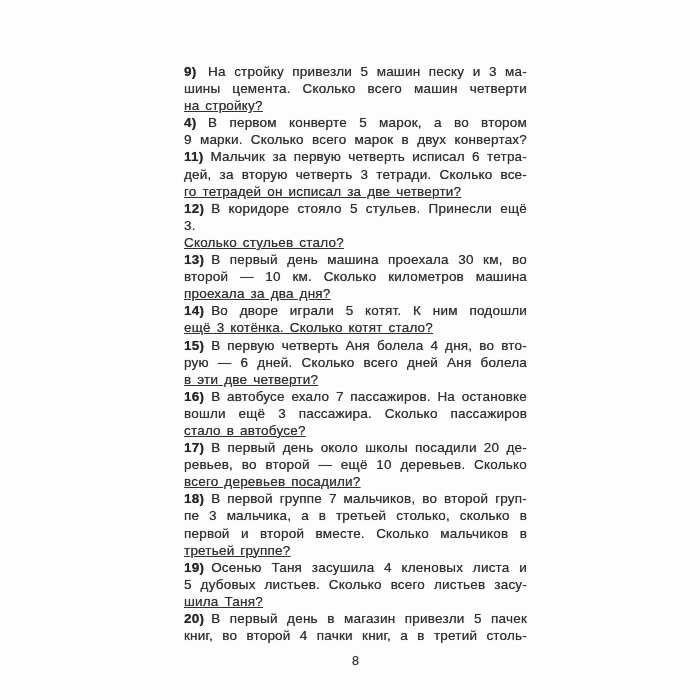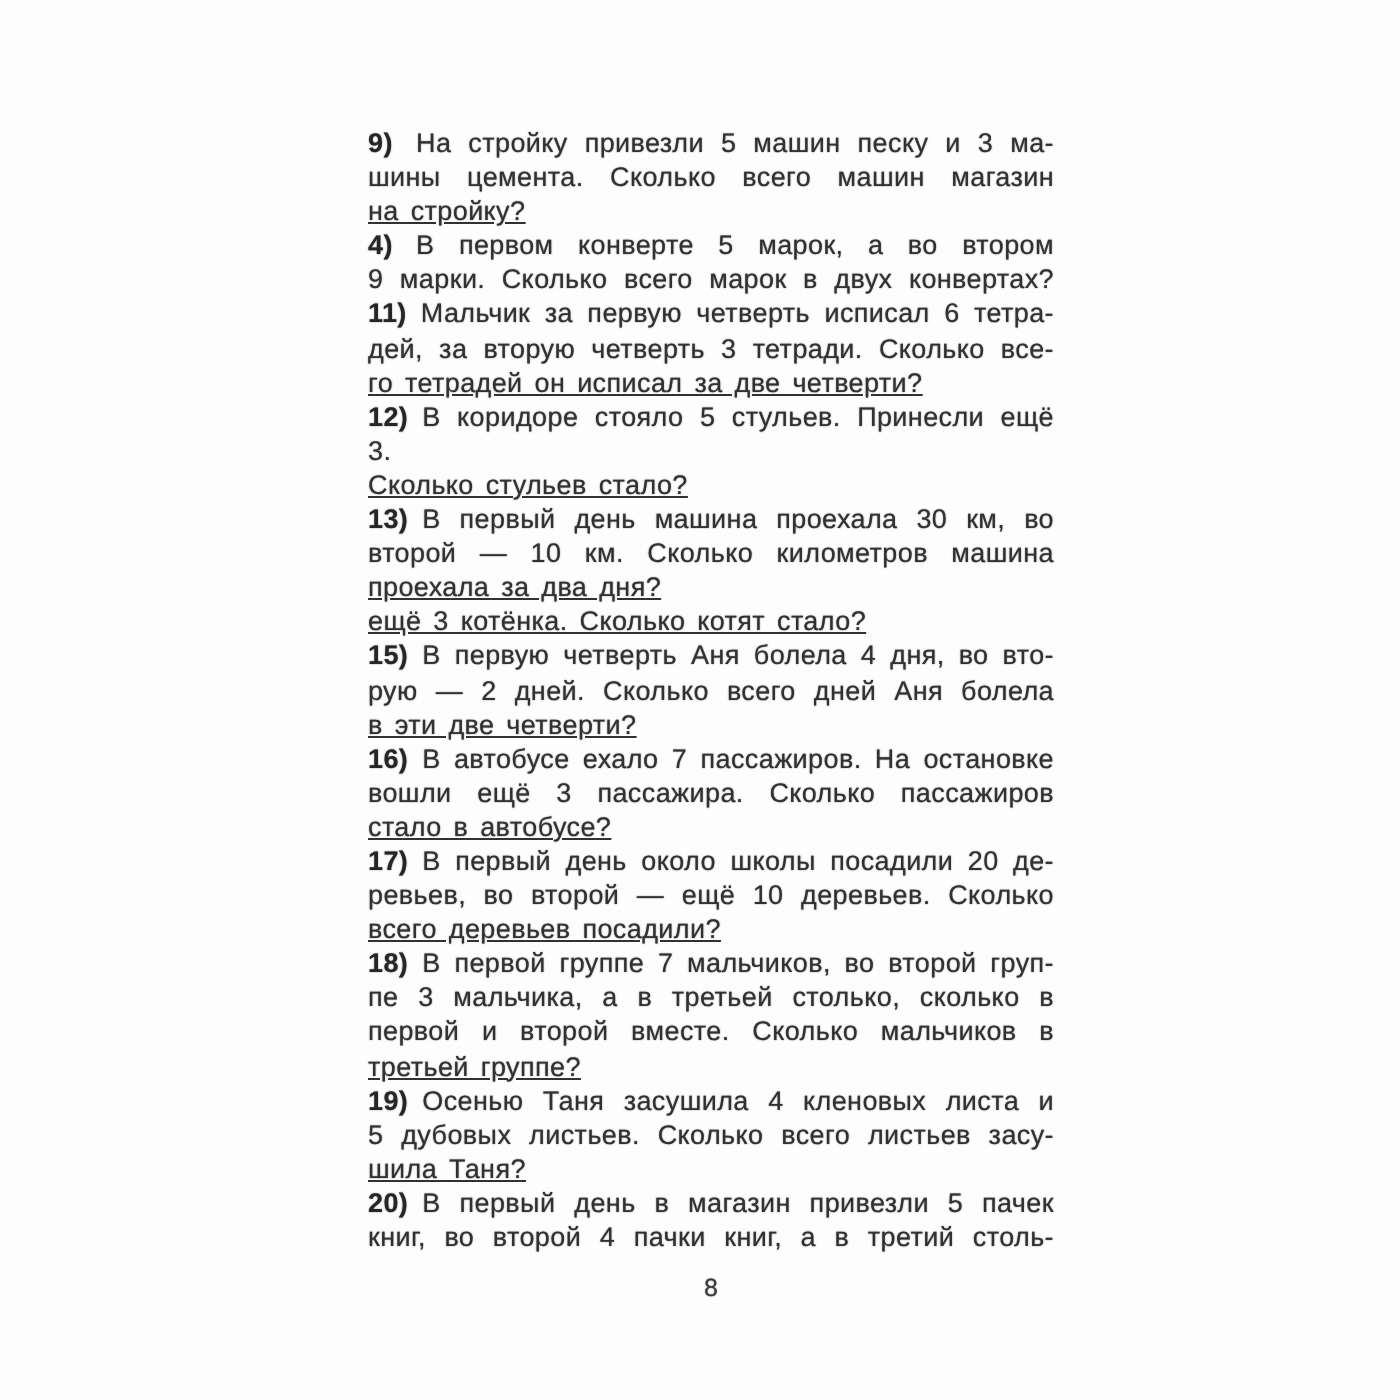--- a/index.html
+++ b/index.html
@@ -56,21 +56,21 @@
   }
 </style>
 </head>
 <body>
 
 <div class="sheet">
   <div class="text-block">
 
     <div class="problem">
       <div class="line"><span class="num">9)</span><span>На стройку привезли 5 машин песку и 3 ма-</span></div>
-      <div class="line">шины цемента. Сколько всего машин магазин</div>
+      <div class="line">шины цемента. Сколько всего машин четверти</div>
       <div class="line last">на стройку?</div>
     </div>
 
     <div class="problem">
       <div class="line"><span class="num">4)</span><span>В первом конверте 5 марок, а во втором</span></div>
       <div class="line">9 марки. Сколько всего марок в двух конвертах?</div>
     </div>
 
     <div class="problem">
       <div class="line"><span class="num">11)</span><span>Мальчик за первую четверть исписал 6 тетра-</span></div>
@@ -83,26 +83,27 @@
       <div class="line last">Сколько стульев стало?</div>
     </div>
 
     <div class="problem">
       <div class="line"><span class="num">13)</span><span>В первый день машина проехала 30 км, во</span></div>
       <div class="line">второй — 10 км. Сколько километров машина</div>
       <div class="line last">проехала за два дня?</div>
     </div>
 
     <div class="problem">
+      <div class="line"><span class="num">14)</span><span>Во дворе играли 5 котят. К ним подошли</span></div>
       <div class="line last">ещё 3 котёнка. Сколько котят стало?</div>
     </div>
 
     <div class="problem">
       <div class="line"><span class="num">15)</span><span>В первую четверть Аня болела 4 дня, во вто-</span></div>
-      <div class="line">рую — 2 дней. Сколько всего дней Аня болела</div>
+      <div class="line">рую — 6 дней. Сколько всего дней Аня болела</div>
       <div class="line last">в эти две четверти?</div>
     </div>
 
     <div class="problem">
       <div class="line"><span class="num">16)</span><span>В автобусе ехало 7 пассажиров. На остановке</span></div>
       <div class="line">вошли ещё 3 пассажира. Сколько пассажиров</div>
       <div class="line last">стало в автобусе?</div>
     </div>
 
     <div class="problem">

